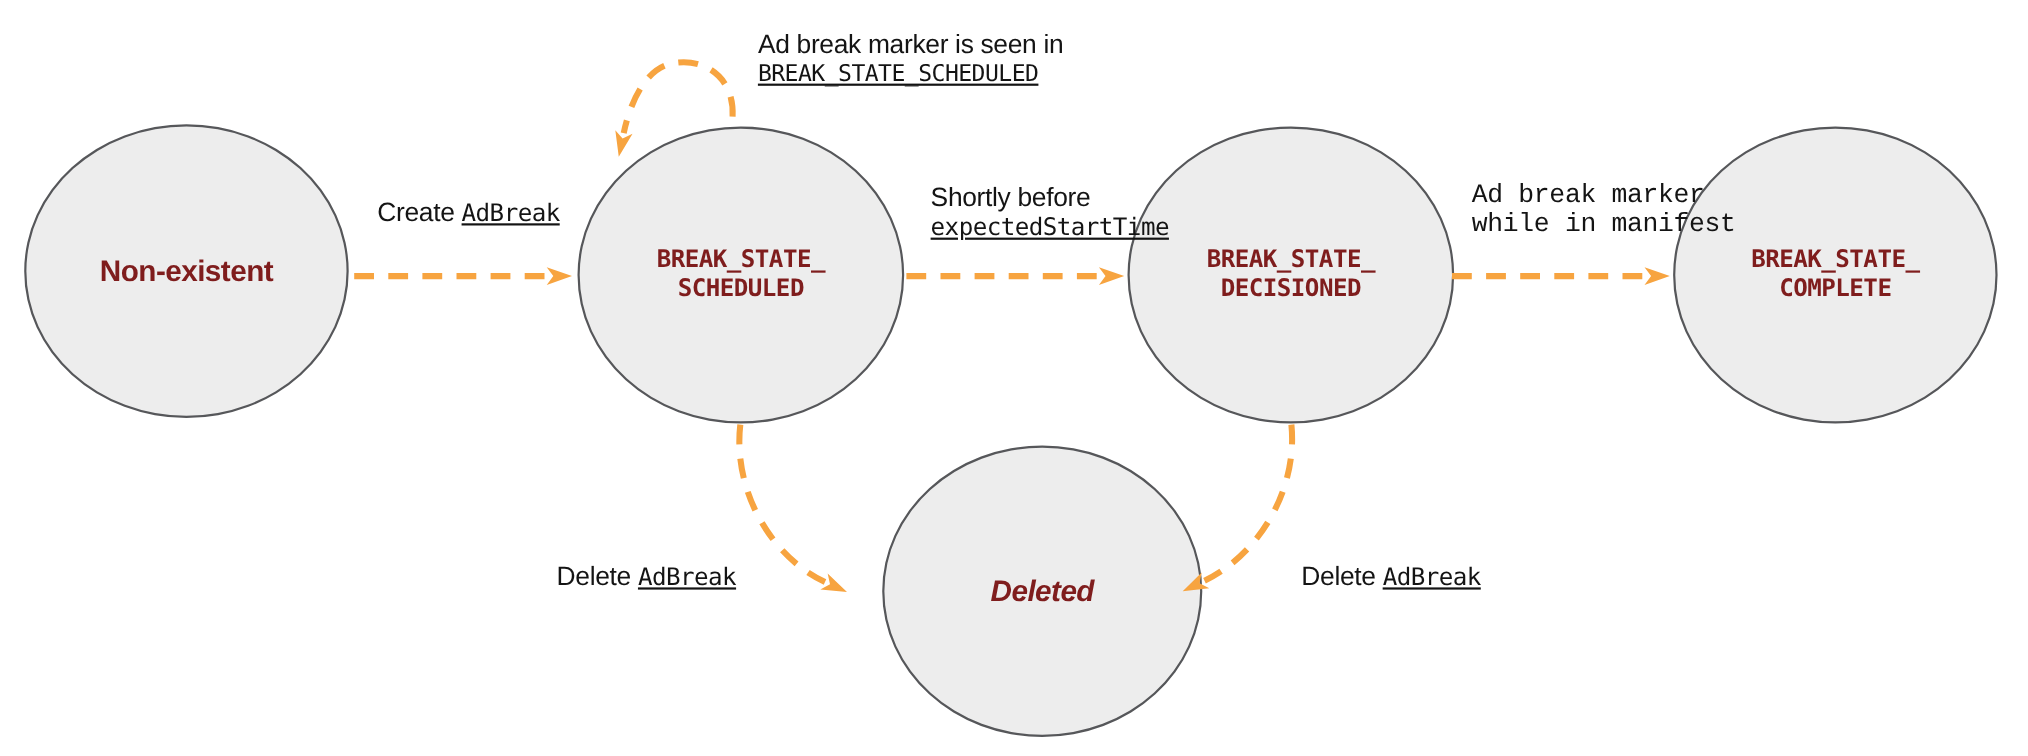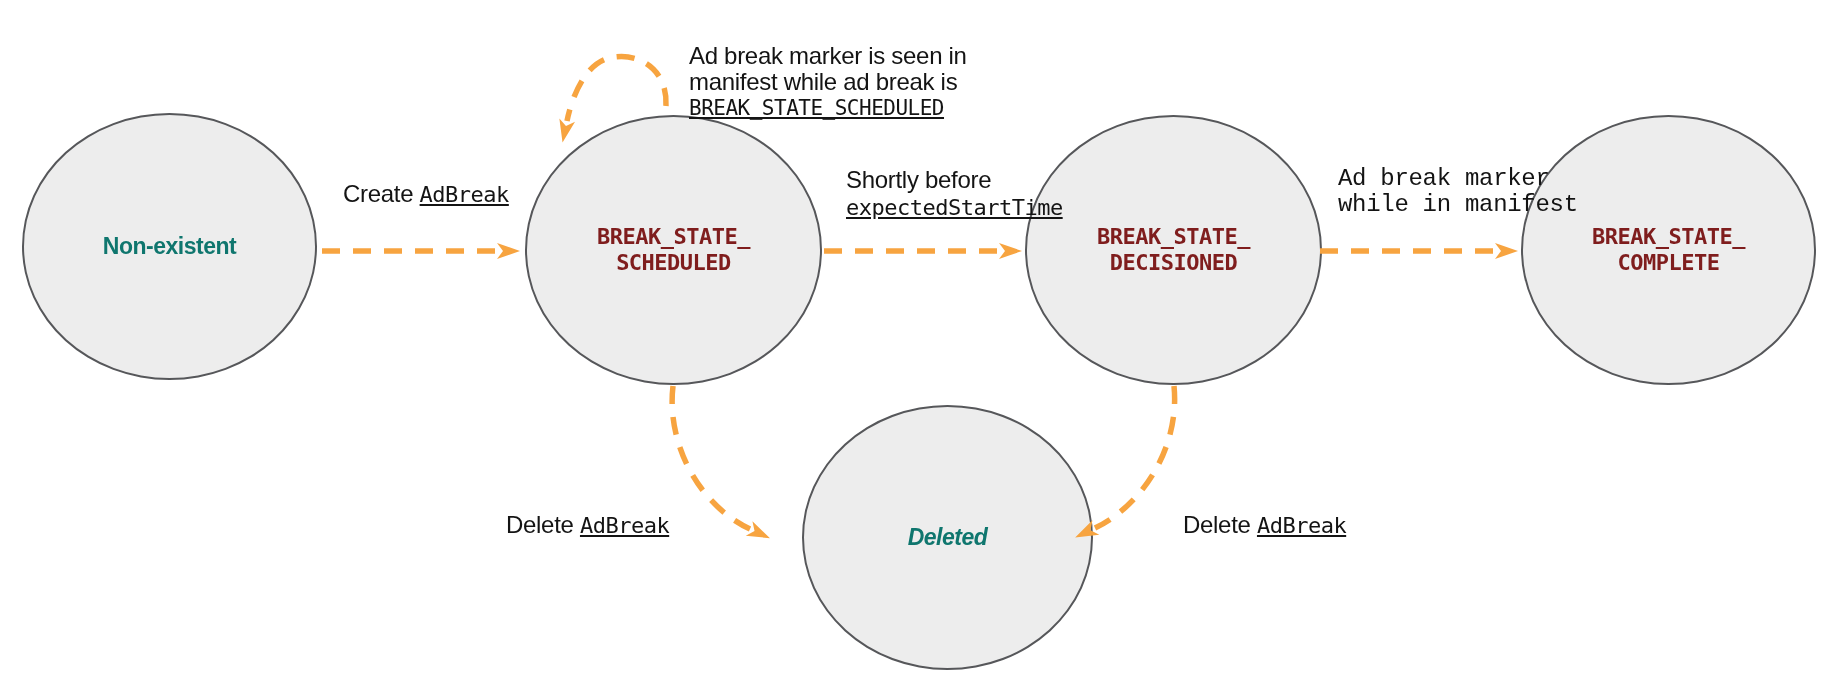--- a/index.html
+++ b/index.html
@@ -9,21 +9,21 @@
   }
   .state{
     position:absolute;border:2px solid #56575a;background:#ededed;border-radius:50%;
     display:flex;align-items:center;justify-content:center;text-align:center;box-sizing:border-box;
   }
   .state-label-code{
     font-family:"DejaVu Sans Mono",monospace;font-weight:bold;font-size:22px;line-height:26px;
     letter-spacing:-0.5px;white-space:pre-line;color:#7f1d1d;
   }
   .state-label-plain{
-    font-weight:bold;font-size:23px;letter-spacing:-0.5px;color:#0f766e;
+    font-weight:bold;font-size:27px;letter-spacing:-0.5px;color:#7f1d1d;
   }
   .edge-label{
     position:absolute;font-size:24px;line-height:26px;letter-spacing:-0.3px;
     color:#141414;white-space:nowrap;
   }
   .code{
     font-family:"DejaVu Sans Mono",monospace;font-size:22px;letter-spacing:-0.5px;text-decoration:underline;
   }
   .loop-code{font-size:21px;}
   svg.edges{position:absolute;left:0;top:0;pointer-events:none;}
@@ -69,23 +69,22 @@
       <path d="M 1320 251 L 1496 251" marker-end="url(#dart)"></path>
       <path d="M 673 386 C 666 447 702 507 750 529" marker-end="url(#dart)"></path>
       <path d="M 1174 386 C 1180 447 1143 505 1095 528" marker-end="url(#dart)"></path>
     </g>
   </svg>
 
   <div class="edge-label" style="left:343px;top:181px;text-align:right;">
     <span>Create </span><span class="code">AdBreak</span>
   </div>
 
-  <div class="edge-label" style="left:689px;top:43px;">
+  <div class="edge-label" style="left:689px;top:28px;">
     <div>Ad break marker is seen in</div>
-    <div>manifest while ad break is</div>
     <div class="code loop-code">BREAK_STATE_SCHEDULED</div>
   </div>
 
   <div class="edge-label" style="left:830px;top:166px;line-height:28px;margin-left:16px;">
     <div>Shortly before</div>
     <div class="code">expectedStartTime</div>
   </div>
 
   <div class="edge-label" style="left:1338px;top:166px;font-family:Liberation Mono, monospace;">
     <div>Ad break marker</div>

